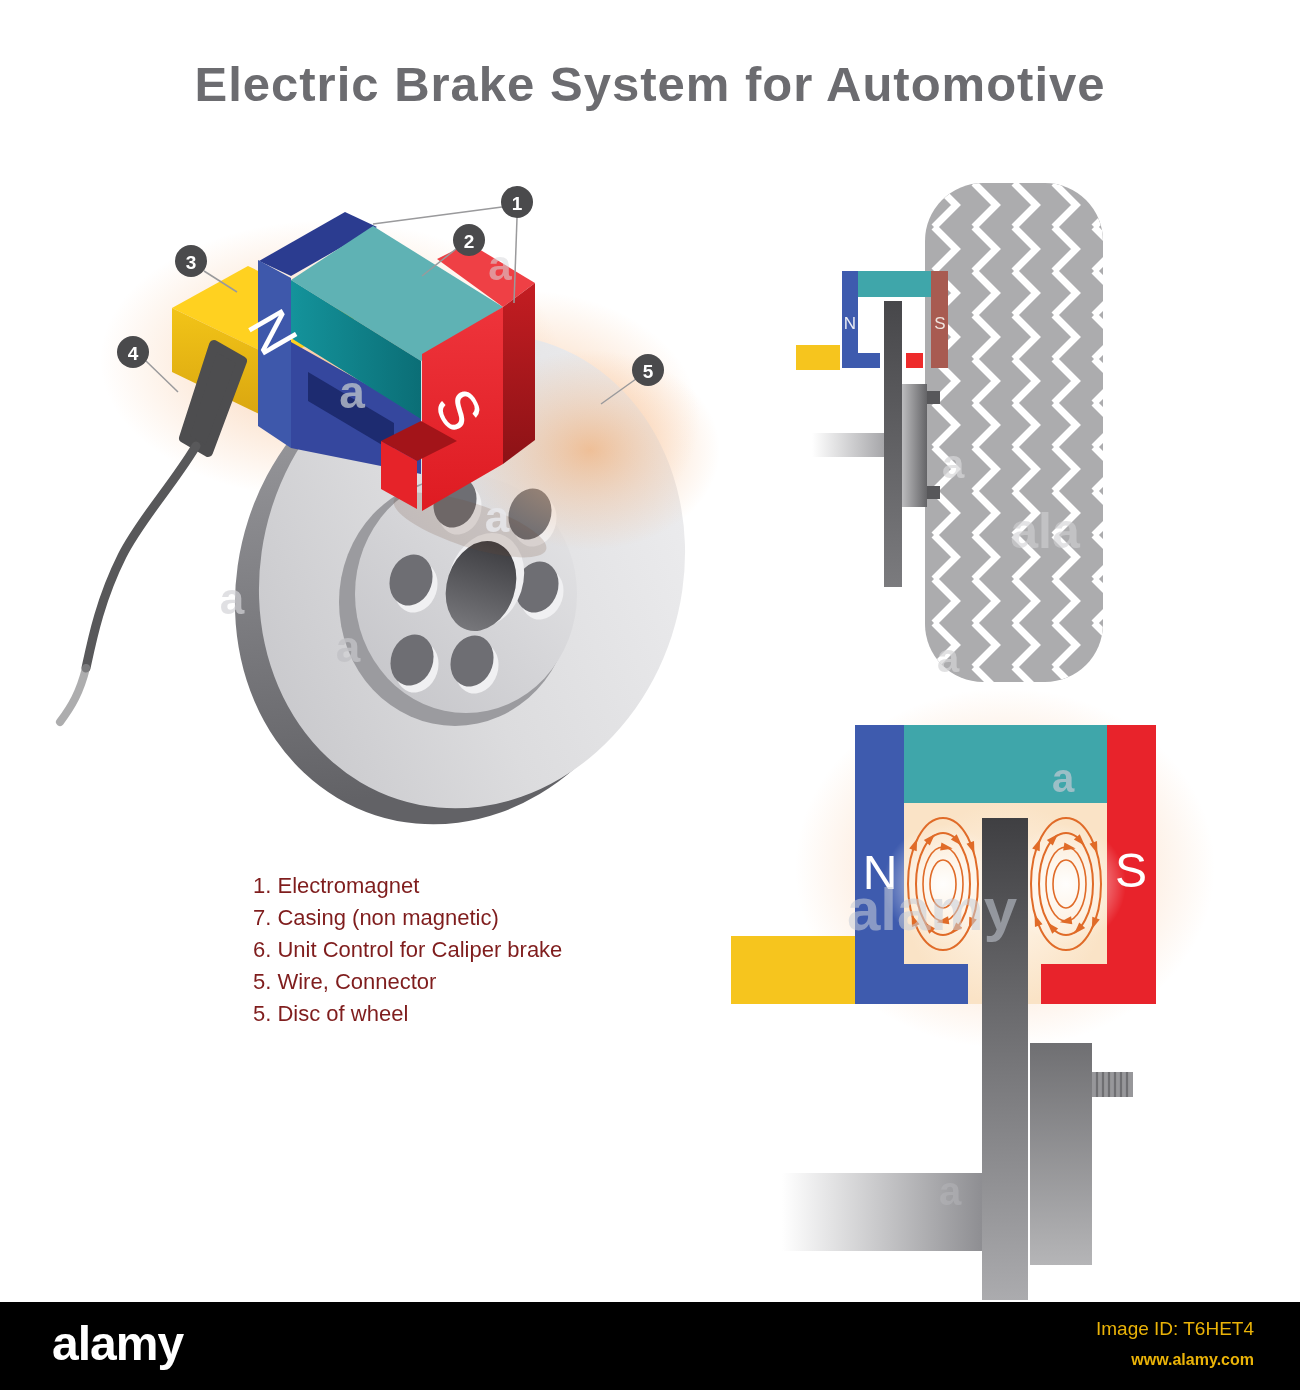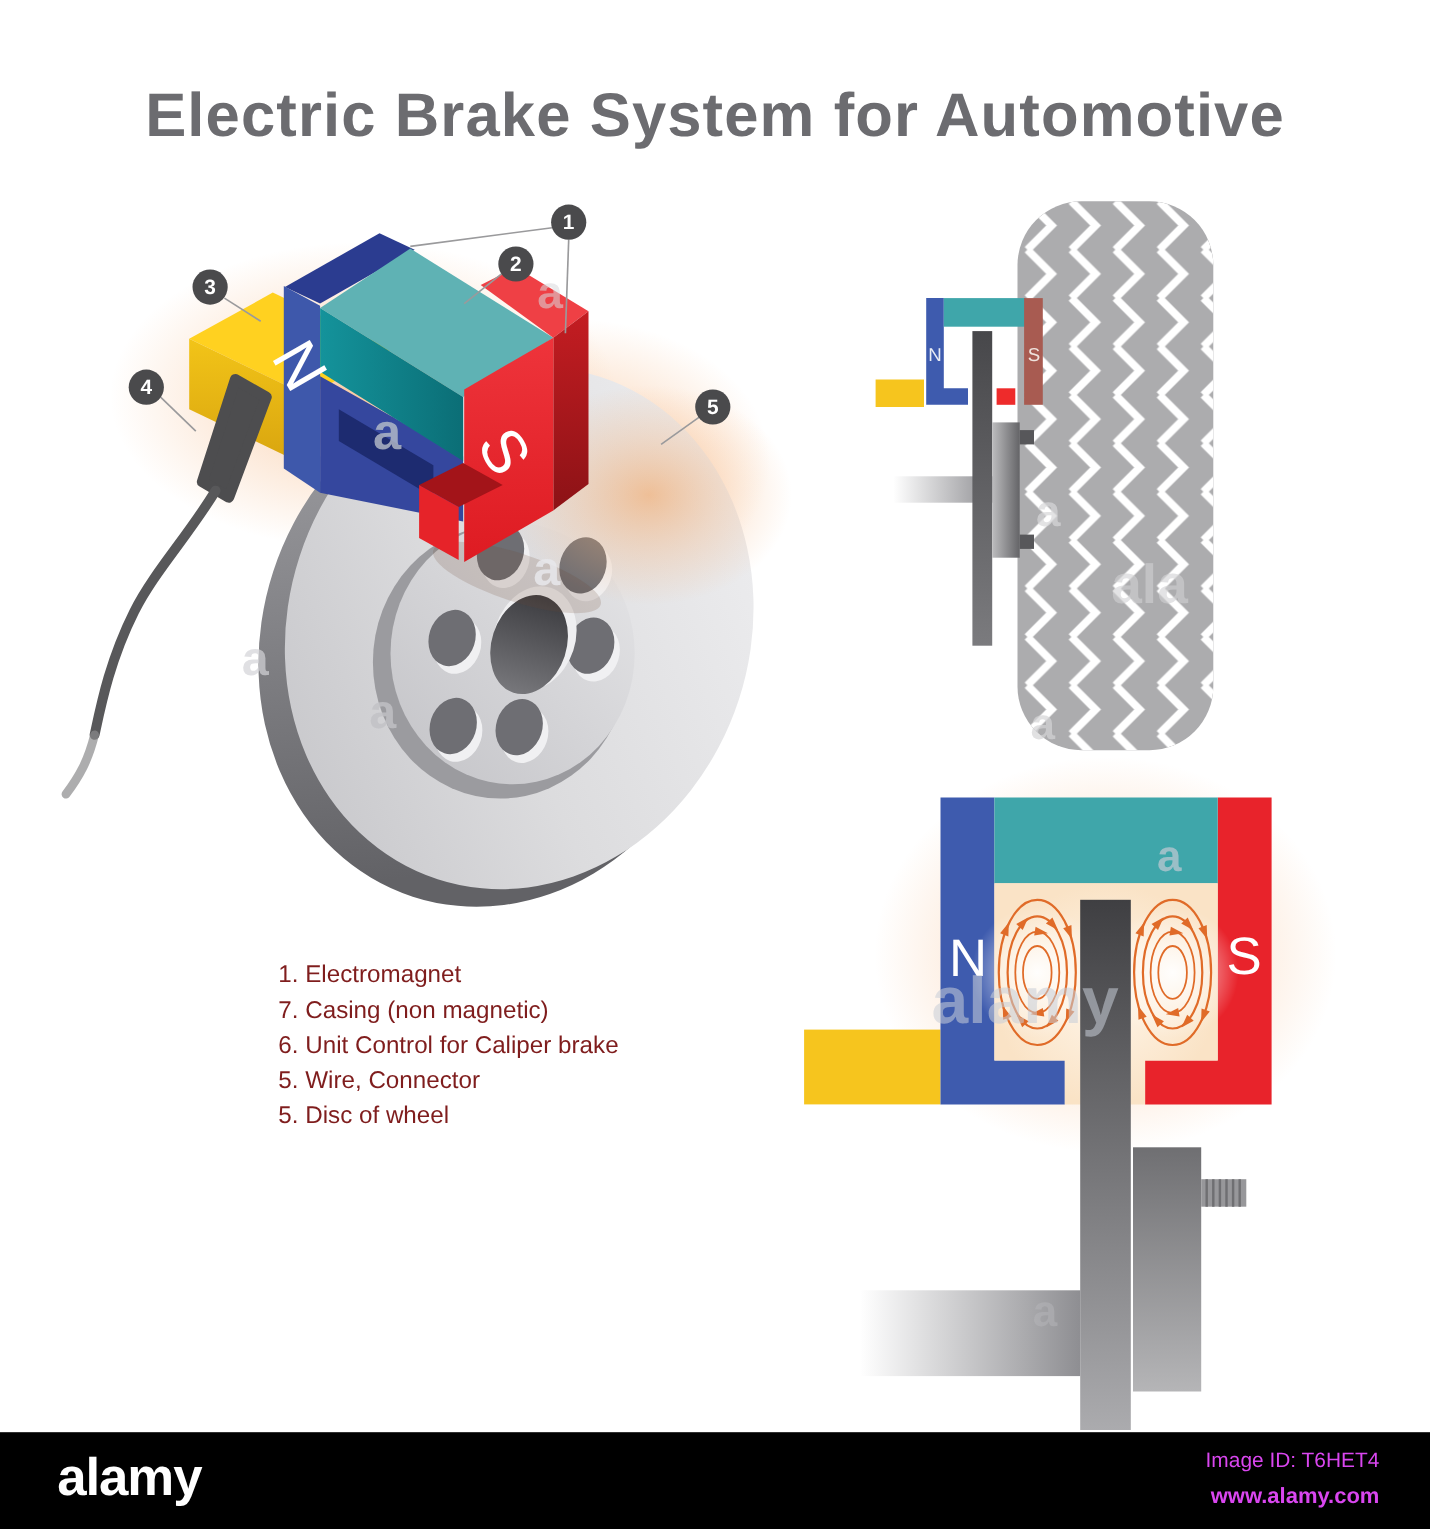--- a/index.html
+++ b/index.html
@@ -1,27 +1,27 @@
 <!DOCTYPE html>
 <html><head>
 <meta charset="utf-8">
 <style>
   html,body{margin:0;padding:0;background:#fff;}
   #canvas{position:relative;width:1300px;height:1390px;background:#ffffff;overflow:hidden;
           font-family:"Liberation Sans", sans-serif;}
-  #page-title{position:absolute;left:0;right:0;top:56px;margin:16px;text-align:center;
-          font-size:56px;font-weight:bold;color:#6c6c70;letter-spacing:1px;}
+  #page-title{position:absolute;left:0;right:0;top:56px;margin:0;text-align:center;
+          font-size:49px;font-weight:bold;color:#6c6c70;letter-spacing:1px;}
   #diagram-svg{position:absolute;left:0;top:0;}
   #legend{position:absolute;left:253px;top:870px;font-size:22px;line-height:32px;color:#7f1d1d;}
   #footer-bar{position:absolute;left:0;top:1302px;width:1300px;height:88px;background:#000;}
   #footer-logo{position:absolute;left:52px;top:50%;transform:translateY(-54%);
           color:#fff;font-size:48px;font-weight:bold;letter-spacing:-1px;}
-  #footer-right{position:absolute;right:46px;top:12px;text-align:right;color:#d946ef;}
+  #footer-right{position:absolute;right:46px;top:12px;text-align:right;color:#eab308;}
   #footer-id{font-size:19px;line-height:30px;}
-  #footer-url{font-size:20px;font-weight:bold;line-height:32px;}
+  #footer-url{font-size:16px;font-weight:bold;line-height:32px;}
   svg text{font-family:"Liberation Sans", sans-serif;}
   .wm{font-weight:bold;}
 </style>
 </head>
 <body>
 
 <div id="canvas">
 
   <h1 id="page-title">Electric Brake System for Automotive</h1>
 

